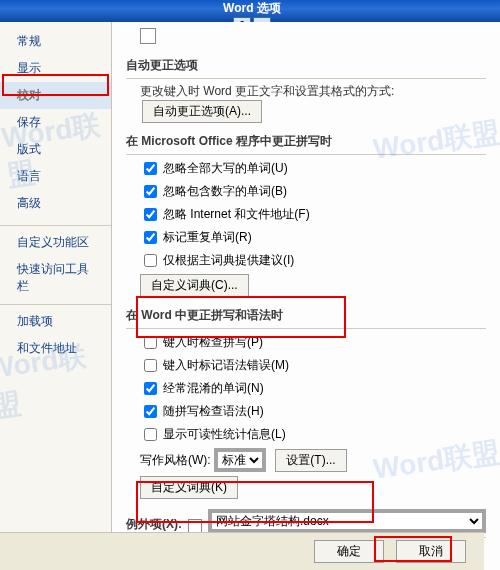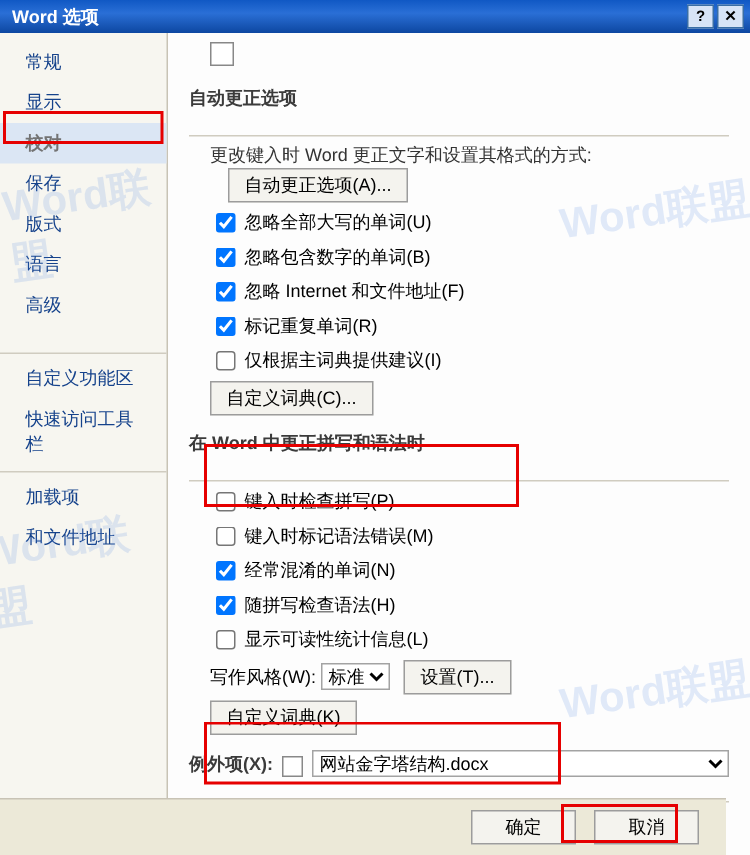--- a/index.html
+++ b/index.html
@@ -16,20 +16,21 @@
   }
   .titlebar {
     background: linear-gradient(#1058c4, #2a6fd6 40%, #0d47a1);
     color: #fff;
     height: 22px;
     display: flex;
     align-items: center;
     padding: 0 4px 0 8px;
     font-weight: bold;
     font-size: 12px;
+    flex-direction: column;
   }
   .titlebar .title { flex: 1; }
   .titlebar .win-btns { display: flex; gap: 2px; }
   .titlebar .win-btn {
     width: 18px; height: 16px;
     background: #d7e4f7;
     border: 1px solid #3a6ea5;
     display: flex; align-items: center; justify-content: center;
     font-size: 10px; color: #000;
     cursor: pointer;
@@ -62,21 +63,21 @@
     padding: 6px 14px 0 14px;
     border-left: 0;
   }
   .content::-webkit-scrollbar { width: 16px; }
   .content::-webkit-scrollbar-track { background: #ece9d8; }
   .content::-webkit-scrollbar-thumb { background: #c8c3b5; border: 1px solid #8b8577; }
   .group-title {
     font-weight: bold;
     color: #3b3b3b;
     margin: 10px 0 4px 0;
-    padding-bottom: 16px;
+    padding-bottom: 4px;
     border-bottom: 1px solid #d0ccc0;
   }
   .row { margin: 4px 0; padding-left: 14px; }
   .row label { display: inline-flex; align-items: center; gap: 3px; }
   .row input[type=checkbox] { width: 13px; height: 13px; }
   .btn {
     background: #f4f3ee;
     border: 1px solid #9c9c9c;
     padding: 2px 10px;
     font-size: 12px;
@@ -88,21 +89,21 @@
     position: absolute;
     font-size: 28px;
     font-weight: bold;
     color: rgba(60,120,220,0.15);
     transform: rotate(-8deg);
     pointer-events: none;
     user-select: none;
   }
   .select {
     font-size: 12px; font-family: inherit;
-    border: 1px solid #a3a3a3;
+    border: 4px solid #a3a3a3;
     background: #fff;
   }
   .redbox {
     position: absolute;
     border: 2px solid #e60000;
     pointer-events: none;
   }
   .footer {
     position: absolute;
     bottom: 0; left: 0; right: 16px;
@@ -137,41 +138,42 @@
     <div class="watermark" style="top:90px;left:4px;">Word联盟</div>
     <div class="watermark" style="top:320px;left:-10px;">Word联盟</div>
     <ul>
       <li>常规</li>
       <li>显示</li>
       <li class="selected">校对</li>
       <li>保存</li>
       <li>版式</li>
       <li>语言</li>
       <li>高级</li>
-      <li style="border-top:1px solid #d0ccc0;margin-top:18px;padding-top:8px;">自定义功能区</li>
+      <li style="border-top:1px solid #d0ccc0;margin-top:8px;padding-top:8px;">自定义功能区</li>
       <li>快速访问工具栏</li>
       <li style="border-top:1px solid #d0ccc0;margin-top:4px;padding-top:8px;">加载项</li>
       <li>和文件地址</li>
     </ul>
   </div>
 
   <div class="content">
     <div class="watermark" style="top:100px;right:0px;">Word联盟</div>
     <div class="watermark" style="top:420px;right:0px;">Word联盟</div>
 
     <div style="padding-left:14px;">
       <span class="icon-placeholder"></span>
     </div>
 
     <div class="group-title">自动更正选项</div>
     <div class="row">
       <span class="hint">更改键入时 Word 更正文字和设置其格式的方式:</span>
-      <button class="btn" style="margin-left:12px;">自动更正选项(A)...</button>
-    </div>
-
+      <button class="btn" style="margin-left:2px;">自动更正选项(A)...</button>
+    </div>
+
+    <div class="group-title">在 Microsoft Office 程序中更正拼写时</div>
     <div class="row"><label>
           <input type="checkbox" checked="" style="">
           <span>忽略全部大写的单词(U)</span>
         </label></div>
     <div class="row"><label>
           <input type="checkbox" checked="" style="">
           <span>忽略包含数字的单词(B)</span>
         </label></div>
     <div class="row"><label>
           <input type="checkbox" checked="" style="">

